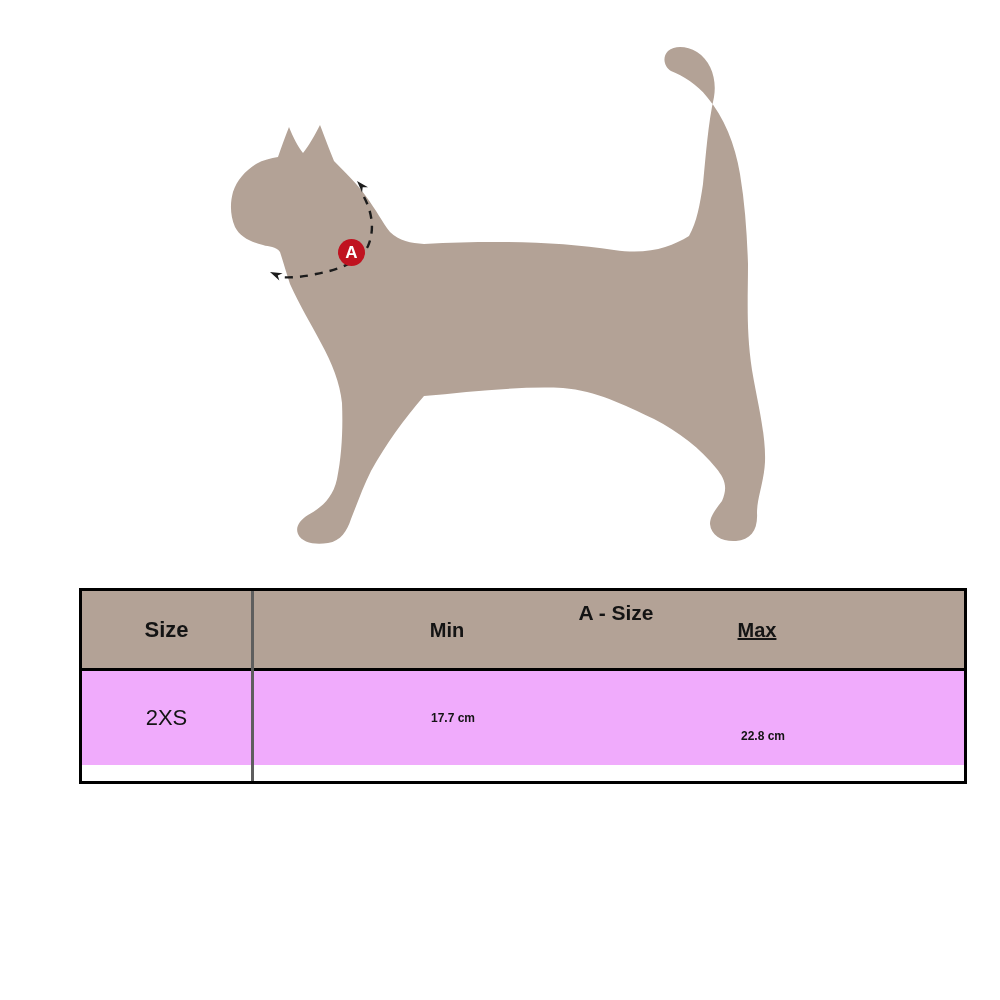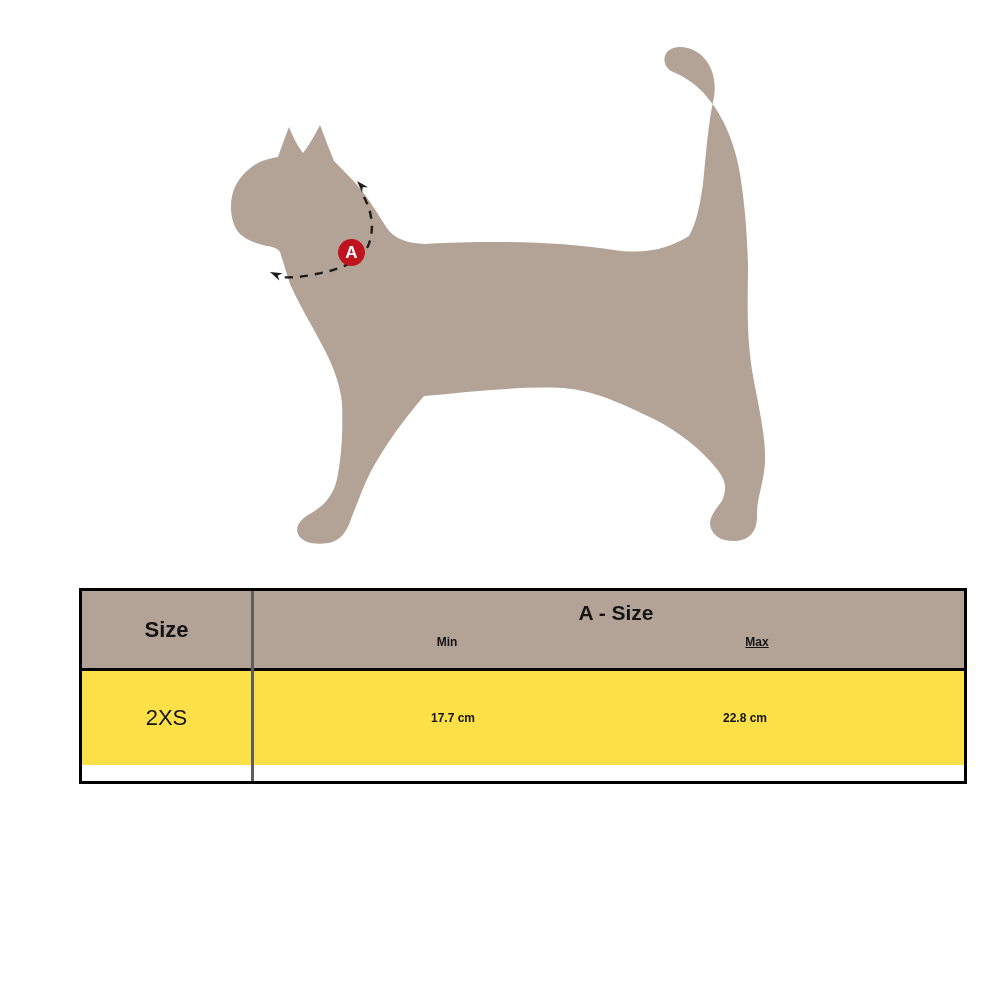--- a/index.html
+++ b/index.html
@@ -89,53 +89,53 @@
     left: 172px; top: 10px;
     width: 710px;
     text-align: center;
     padding-left: 14px;
     box-sizing: border-box;
     font-size: 21px;
     font-weight: bold;
   }
   .sub-head {
     position: absolute;
-    top: 44px;
+    top: 28px;
     transform: translateX(-50%);
-    font-size: 12px;
+    font-size: 20px;
     font-weight: bold;
   }
   .sub-head.min { left: 365px; }
   .sub-head.max { left: 675px; text-decoration: underline; }
 
   .table-row {
     position: relative;
     height: 94px;
-    background: #fde047;
+    background: #f0abfc;
   }
   .size-cell {
     position: absolute;
     left: 0; top: 0;
     width: 169px; height: 94px;
     display: flex;
     align-items: center;
     justify-content: center;
     font-size: 22px;
     font-weight: normal;
   }
   .value-cell {
     position: absolute;
     top: 50%;
     transform: translate(-50%, -50%);
     font-size: 12px;
     font-weight: bold;
     white-space: nowrap;
   }
   .value-cell.min { left: 371px; }
-  .value-cell.max { left: 663px; }
+  .value-cell.max { left: 681px; margin-top: 18px; }
 </style>
 </head>
 <body>
 
 <div class="stage">
 
   <svg class="diagram-svg" viewBox="0 0 1000 1000">
     <path class="cat-body" d="M 289 127
          C 293 137, 298 147, 303 153
          C 308 147, 315 135, 320 125

